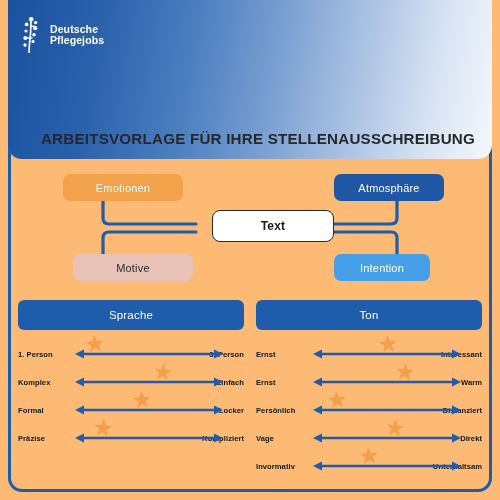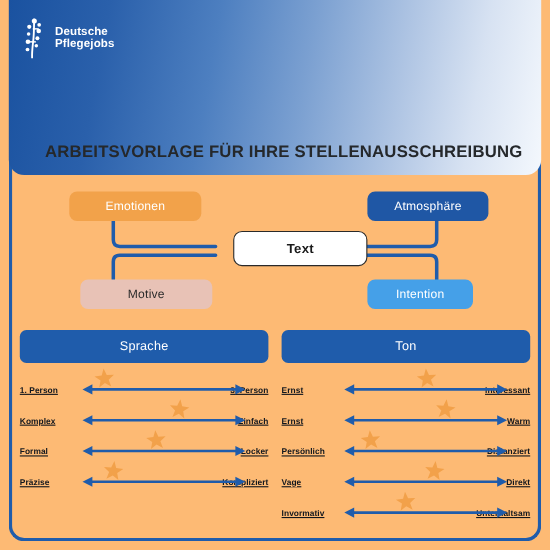--- a/index.html
+++ b/index.html
@@ -193,21 +193,20 @@
     align-items: center;
     height: 20px;
     margin-bottom: 8px;
   }
   .lbl {
     font-size: 7.6px;
     font-weight: bold;
     color: #11161d;
     white-space: nowrap;
     letter-spacing: 0.05px;
-    text-decoration: underline;
   }
   .lbl-left  { width: 52px; text-align: left; }
   .lbl-right { width: 52px; text-align: right; }
   .track {
     position: relative;
     flex: 1 1 auto;
     height: 20px;
     margin: 0 4px;
   }
   .track svg { position: absolute; left: 0; top: 0; }

